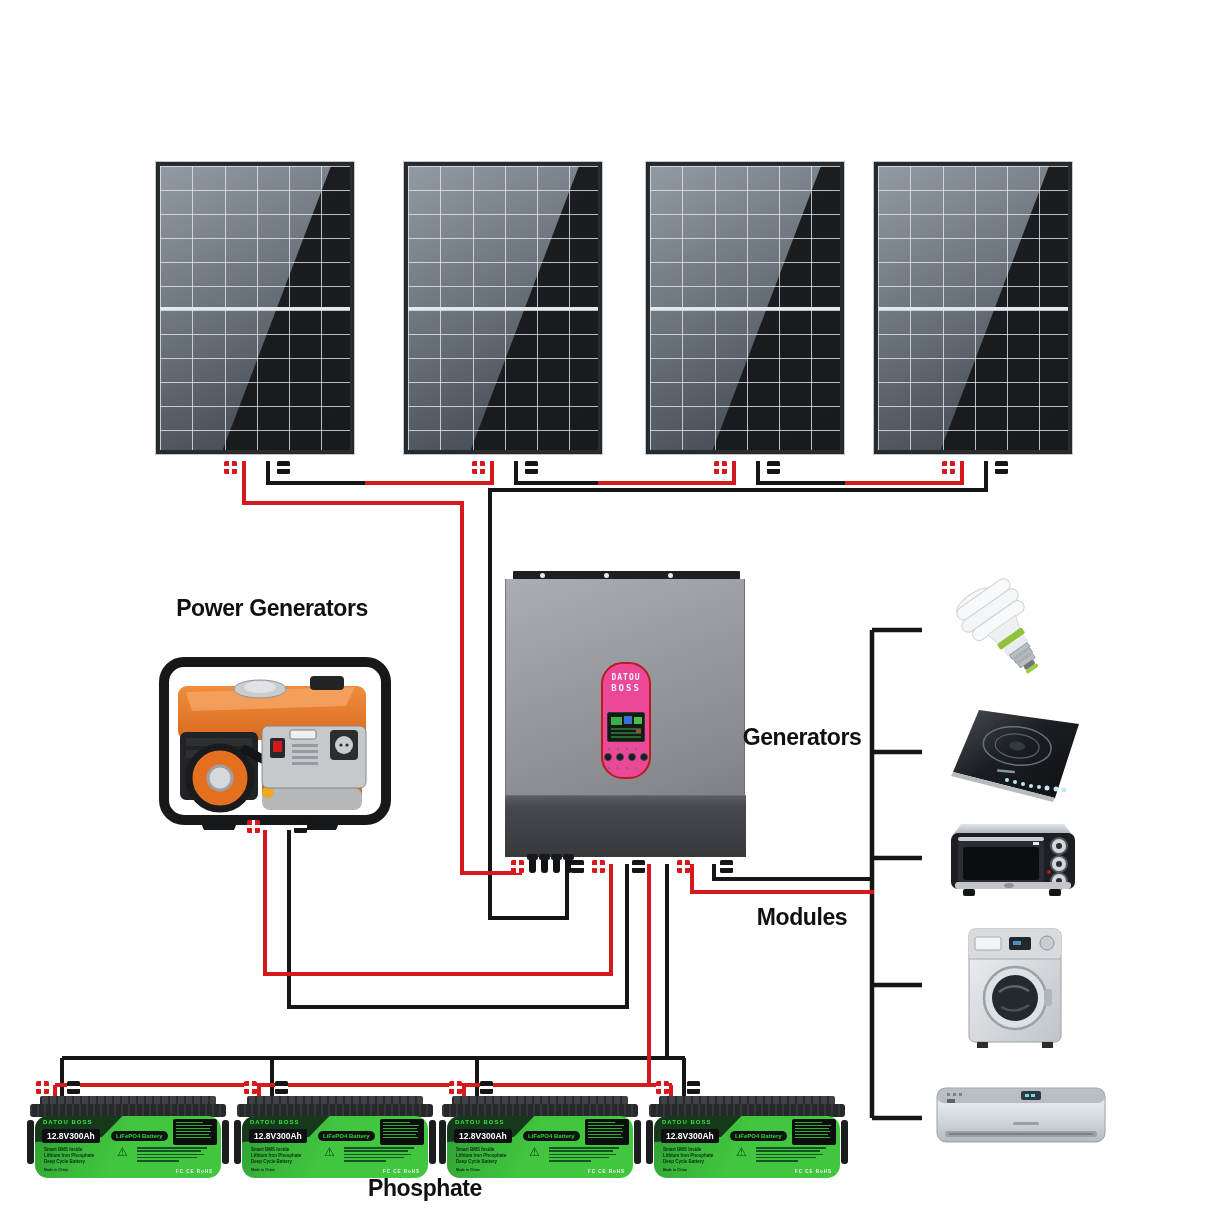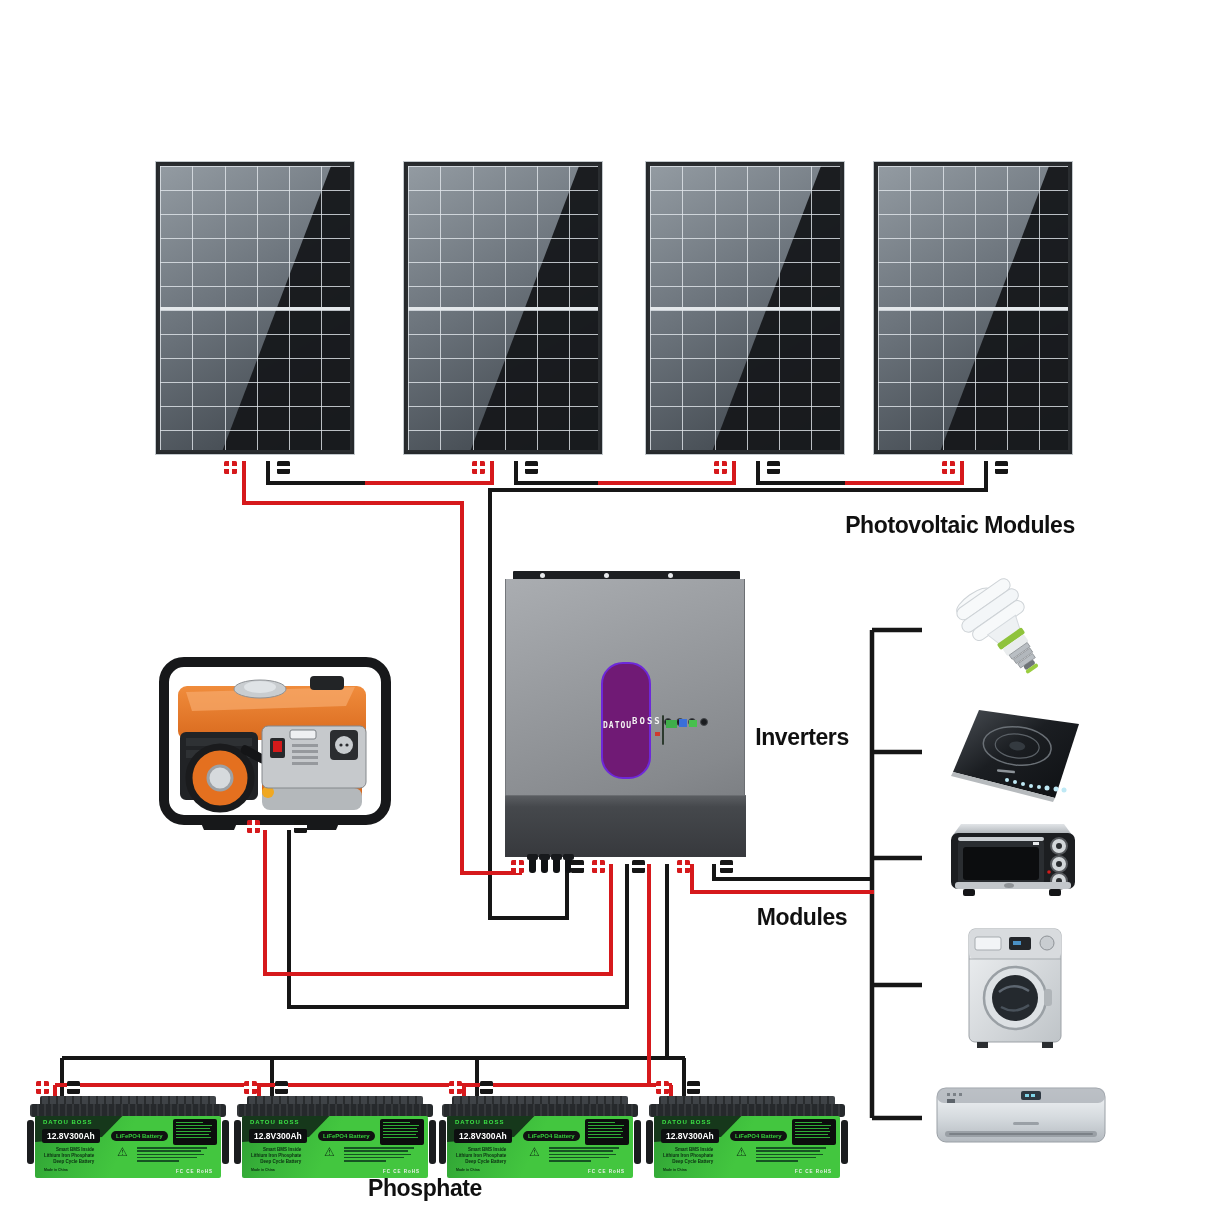--- a/index.html
+++ b/index.html
@@ -47,22 +47,22 @@
 
   
   .inverter{position:absolute;left:505px;top:570px;width:241px;height:306px;z-index:2;}
   .inv-bracket{position:absolute;left:8px;top:1px;width:227px;height:9px;background:#1d1f22;border-radius:1px;}
   .inv-screw{position:absolute;top:3px;width:5px;height:5px;border-radius:50%;background:#e8eaec;}
   .inv-body{position:absolute;left:0;top:9px;width:240px;height:216px;
       background:linear-gradient(160deg,#aaadb1 0%,#999ca0 40%,#86898d 85%,#7d8084 100%);
       border-left:1px solid #74777b;border-right:1px solid #6c6f73;}
   .inv-band{position:absolute;left:0;top:225px;width:241px;height:62px;
       background:linear-gradient(#5a5d61 0%,#45484c 18%,#37393d 100%);border-top:1px solid #6a6d71;}
-  .inv-panel{position:absolute;left:96px;top:92px;width:50px;height:117px;background:#701a75;
-      border:2px solid #6d28d9;border-radius:22px;display:flex;align-items:center;}
+  .inv-panel{position:absolute;left:96px;top:92px;width:50px;height:117px;background:#ec4899;
+      border:2px solid #b91c1c;border-radius:22px;display:flex;flex-direction:column;align-items:center;}
   .inv-brand1{color:#f2f2f2;font-family:"DejaVu Sans Mono",monospace;font-weight:700;font-size:8px;
       letter-spacing:1px;margin-top:9px;}
   .inv-brand2{color:#f2f2f2;font-family:"DejaVu Sans Mono",monospace;font-weight:700;font-size:9px;
       letter-spacing:2px;margin-top:1px;}
   .inv-lcd{position:relative;width:38px;height:30px;background:#121b14;border:1px solid #2c3a2e;
       border-radius:2px;margin-top:19px;}
   .lcd-g1{position:absolute;left:3px;top:4px;width:11px;height:8px;background:#3fae4a;}
   .lcd-b{position:absolute;left:16px;top:3px;width:8px;height:8px;background:#3a6fd8;}
   .lcd-g2{position:absolute;left:26px;top:4px;width:8px;height:7px;background:#48c04e;}
   .lcd-r{position:absolute;right:3px;top:16px;width:5px;height:4px;background:#d03a2e;}
@@ -75,22 +75,22 @@
   .mc4{position:absolute;width:7px;height:15px;background:#101214;border-radius:1px 1px 3px 3px;top:288px;}
   .mc4::before{content:'';position:absolute;left:-2px;top:-4px;right:-2px;height:6px;background:#17191c;border-radius:2px;}
 
   
   .battery{position:absolute;top:1096px;width:196px;height:84px;z-index:2;}
   .bat-cap{position:absolute;left:10px;right:10px;top:0;height:9px;background:#3f4347;border-radius:2px 2px 0 0;
       background-image:repeating-linear-gradient(to right,rgba(0,0,0,.35) 0 2px,transparent 2px 8px);}
   .bat-lid{position:absolute;left:0;right:0;top:8px;height:13px;background:#26292c;border-radius:3px;
       background-image:repeating-linear-gradient(to right,rgba(255,255,255,.07) 0 2px,transparent 2px 7px);}
   .bat-strap{position:absolute;top:24px;width:7px;height:44px;background:#1b1d1f;border-radius:3px;z-index:0;}
-  .bat-face{position:absolute;left:5px;right:5px;top:20px;bottom:2px;border-radius:2px;overflow:hidden;z-index:1;
-      background:linear-gradient(115deg,#2f9e33 0%,#38b43a 22%,var(--battery-green,#43c63f) 48%,var(--battery-green,#43c63f) 100%);text-align:right;}
+  .bat-face{position:absolute;left:5px;right:5px;top:20px;bottom:2px;border-radius:13px;overflow:hidden;z-index:1;
+      background:linear-gradient(115deg,#2f9e33 0%,#38b43a 22%,var(--battery-green,#43c63f) 48%,var(--battery-green,#43c63f) 100%);}
   .bat-dark{position:absolute;inset:0;background:#16381b;
       clip-path:polygon(0 0,47% 0,36% 34%,0 42%);}
   .bat-brand{position:absolute;left:8px;top:3px;font-size:6px;font-weight:700;color:#3be045;
       letter-spacing:1px;white-space:nowrap;}
   .bat-capacity{position:absolute;left:7px;top:13px;background:#0d0f10;color:#fff;font-size:8.5px;
       font-weight:700;padding:2px 5px;border-radius:2px;white-space:nowrap;}
   .bat-chem{position:absolute;left:76px;top:15px;background:#101211;color:#35cf3b;font-size:6px;
       font-weight:700;padding:2px 5px;border-radius:6px;white-space:nowrap;}
   .bat-feats{position:absolute;left:9px;top:31px;font-size:4.5px;line-height:5.8px;font-weight:700;color:#0b2e12;}
   .bat-made{position:absolute;left:9px;top:52px;font-size:3.5px;color:#0b2e12;font-weight:700;}
@@ -180,22 +180,22 @@
 
   <div class="tp" style="left:36px;top:1081px"></div>
   <div class="tm" style="left:67px;top:1081px"></div>
   <div class="tp" style="left:244px;top:1081px"></div>
   <div class="tm" style="left:275px;top:1081px"></div>
   <div class="tp" style="left:449px;top:1081px"></div>
   <div class="tm" style="left:480px;top:1081px"></div>
   <div class="tp" style="left:656px;top:1081px"></div>
   <div class="tm" style="left:687px;top:1081px"></div>
 
-  <div class="label" style="left:790px;top:512px;width:340px">Photovoltaic Modules</div>
-  <div class="label" style="left:732px;top:724px;width:140px">Inverters</div>
+  <div class="label" style="left:152px;top:595px;width:240px">Power Generators</div>
+  <div class="label" style="left:732px;top:724px;width:140px">Generators</div>
   <div class="label" style="left:732px;top:904px;width:140px">Modules</div>
   <div class="label" style="left:345px;top:1175px;width:160px">Phosphate</div>
 
   <svg class="appl" style="left:150px;top:626px" width="250" height="212" viewBox="0 0 250 212">
     <defs>
       <linearGradient id="gOr" x1="0" y1="0" x2="0" y2="1">
         <stop offset="0" stop-color="#f08c3c"></stop>
           <stop offset="1" stop-color="#d96a1e"></stop>
       </linearGradient>
     </defs>

